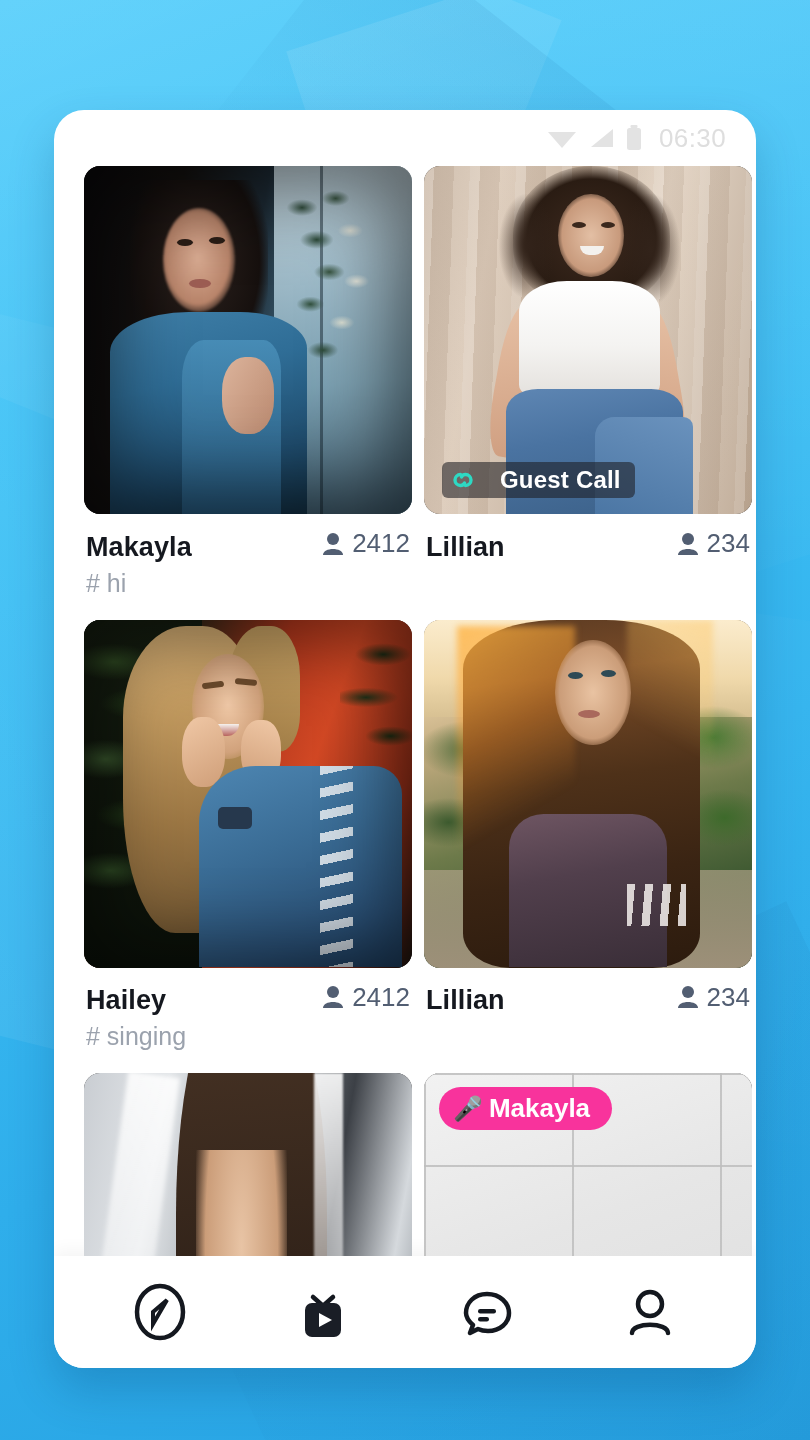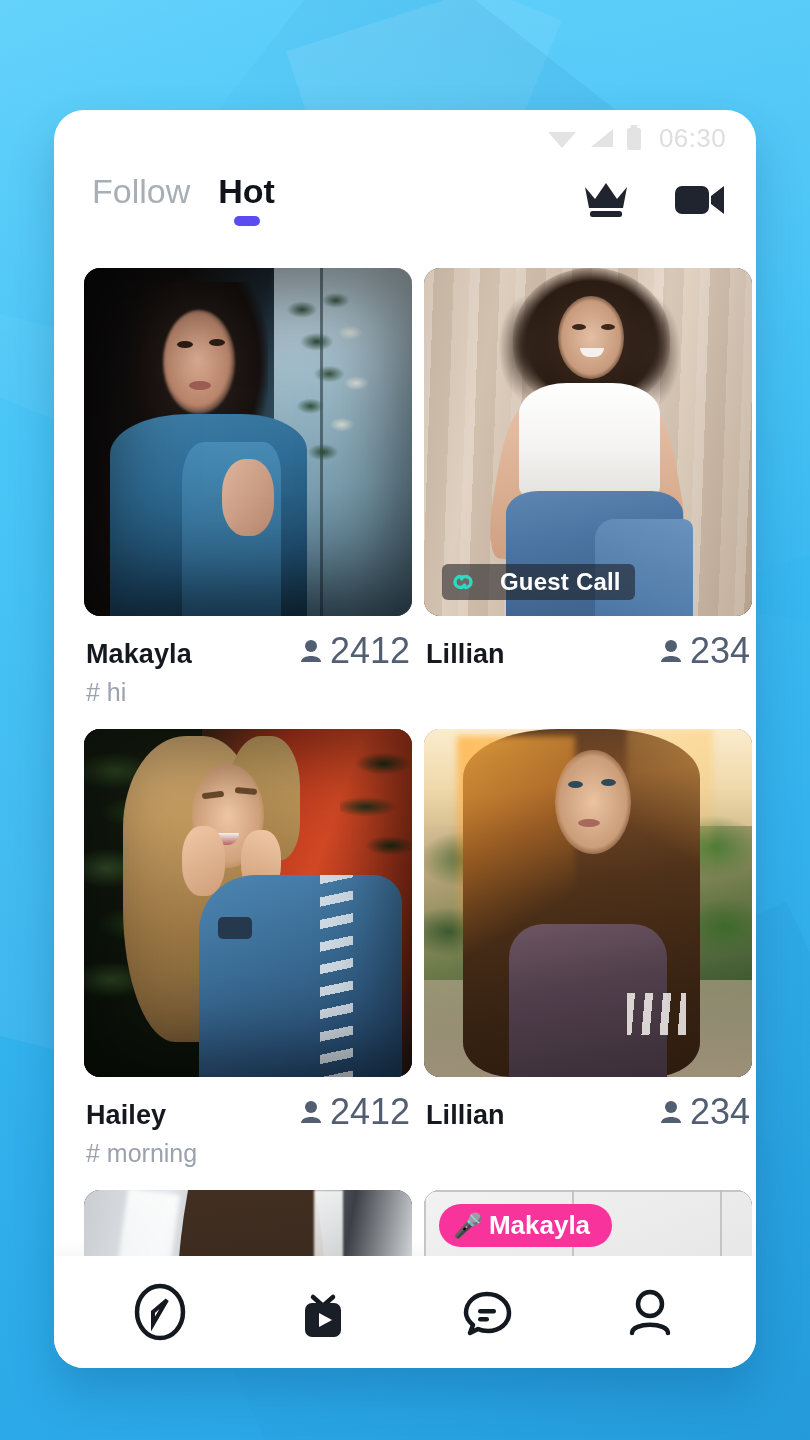--- a/index.html
+++ b/index.html
@@ -64,21 +64,21 @@
   #feed { flex:1; overflow:hidden; padding:0 30px; }
   .row { display:flex; gap:12px; }
   .cell { width:328px; }
   .thumb { position:relative; width:328px; height:348px; border-radius:16px;
            overflow:hidden; background:#222; cursor:pointer; }
   .thumb .art { position:absolute; inset:0; }
   .meta { display:flex; align-items:baseline; padding:14px 2px 0 2px; }
   .uname { font-size:27px; font-weight:700; color:#15181F; letter-spacing:.1px; }
   .vspacer { flex:1; }
   .viewers { display:flex; align-items:center; gap:8px; }
-  .viewers .vnum { font-size:36px; color:#525E72; font-weight:400; }
+  .viewers .vnum { font-size:26px; color:#525E72; font-weight:400; }
   .tagline { padding:6px 2px 0 2px; font-size:25px; color:#9BA2AD; }
   .rowgap { height:22px; }
 
   
   .badge-guest {
     position:absolute; left:18px; bottom:16px; display:flex; align-items:center; gap:24px;
     background:rgba(30,30,34,.58); border-radius:6px; padding:4px 14px 4px 8px;
   }
   .badge-guest .gtext { color:#fff; font-size:24px; font-weight:700; letter-spacing:.2px; }
   .badge-dancer {
@@ -274,42 +274,20 @@
     <svg class="sicon" width="28" height="24" viewBox="0 0 28 24">
       <path d="M26 3 L26 21 L4 21 Z" fill="#E3E3E3"></path>
     </svg>
     <svg class="sicon" width="18" height="26" viewBox="0 0 18 26">
       <rect x="5.5" y="0" width="7" height="3" rx="1" fill="#E3E3E3"></rect>
       <rect x="2" y="3" width="14" height="22" rx="2.5" fill="#E3E3E3"></rect>
     </svg>
     <span id="clock">06:30</span>
   </div>
 
-  <div id="topbar">
-    <div class="tabs">
-      <div class="tab inactive">
-        <span class="tab-label">Follow</span>
-      </div>
-      <div class="tab active">
-        <span class="tab-label">Hot</span>
-        <span class="tab-underline"></span>
-      </div>
-    </div>
-    <div class="topbar-spacer"></div>
-    <div class="top-actions">
-      <svg width="48" height="40" viewBox="0 0 48 40">
-        <path d="M3 7 L13 19 L24 3 L35 19 L45 7 L41 28 L7 28 Z" fill="#20242E"></path>
-        <rect x="8" y="31" width="32" height="6" rx="2.5" fill="#20242E"></rect>
-      </svg>
-      <svg width="52" height="38" viewBox="0 0 52 38">
-        <rect x="1" y="5" width="34" height="28" rx="7" fill="#20242E"></rect>
-        <path d="M37 15 L50 5 L50 33 L37 23 Z" fill="#20242E"></path>
-      </svg>
-    </div>
-  </div>
 
   <div id="feed">
 
     <div class="row">
       <div class="cell">
         <div class="thumb">
           <div class="art a1">
             <i class="win"></i>
               <i class="winb"></i>
               <i class="hair"></i>
@@ -403,21 +381,21 @@
           <span class="uname">Hailey</span>
           <span class="vspacer"></span>
           <span class="viewers">
             <svg width="22" height="24" viewBox="0 0 22 24">
               <circle cx="11" cy="7" r="6" fill="#525E72"></circle>
               <path d="M1 23 C1 15 21 15 21 23 Z" fill="#525E72"></path>
             </svg>
             <span class="vnum">2412</span>
           </span>
         </div>
-        <div class="tagline"># morning</div>
+        <div class="tagline"># singing</div>
       </div>
 
       <div class="cell">
         <div class="thumb">
           <div class="art a4">
             <i class="sky"></i>
               <i class="trl"></i>
               <i class="trr"></i>
               <i class="grd"></i>
             <i class="hair"></i>

